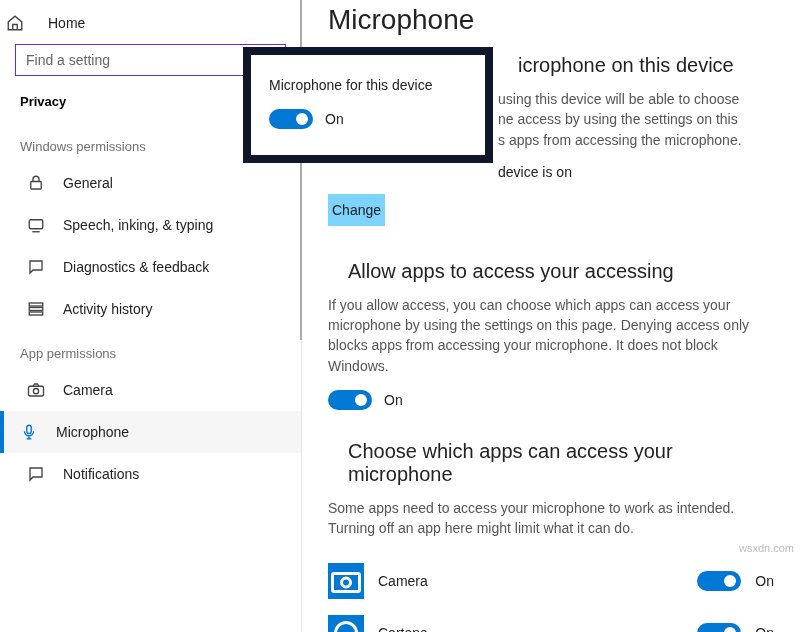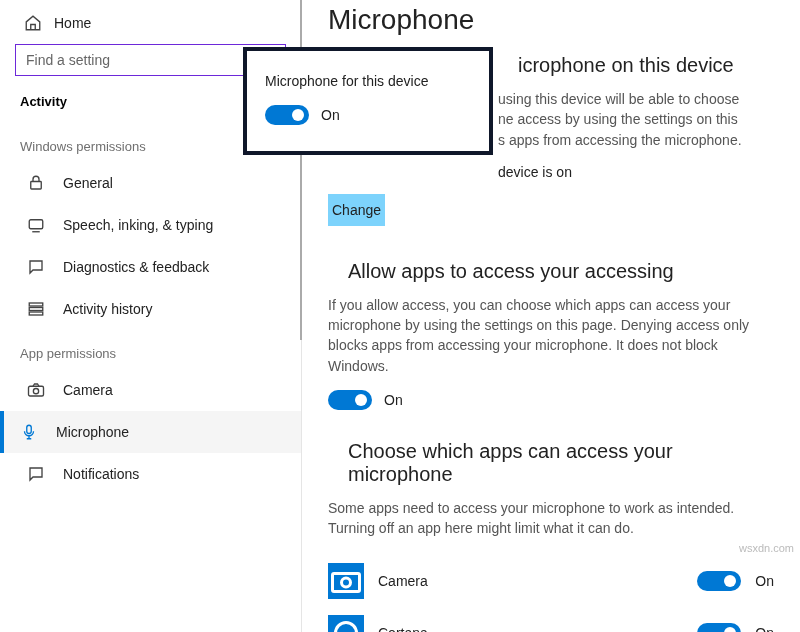--- a/index.html
+++ b/index.html
@@ -1,18 +1,18 @@
 <!DOCTYPE html>
 <html><head>
 <meta charset="utf-8">
 <style>
 * { margin: 0; padding: 0; box-sizing: border-box; font-family: "Segoe UI", Arial, sans-serif; }
 body { width: 800px; height: 632px; background: #fff; display: flex; overflow: hidden; position: relative; }
 .sidebar { width: 302px; height: 100%; background: #fff; border-right: 1px solid #e5e5e5; padding: 8px 0; overflow-y: auto; }
-.home-row { display: flex; align-items: center; padding: 6px 20px 10px 24px; gap: 12px; cursor: pointer; }
+.home-row { display: flex; align-items: center; padding: 6px 20px 10px 6px; gap: 24px; cursor: pointer; }
 .home-row .icon { width: 18px; height: 18px; display: flex; align-items: center; justify-content: center; }
 .home-label { font-size: 14px; color: #222; }
 .search-box { margin: 2px 15px 18px 15px; }
 .search-box input { width: 100%; height: 32px; border: 1px solid #6d28d9; padding: 0 10px; font-size: 14px; color: #666; background: #fff; }
 .search-box input::placeholder { color: #666; }
 .category-title { font-size: 13px; font-weight: 600; color: #000; padding: 0 20px 14px 20px; }
 .section-header { font-size: 13px; color: #6f6f6f; padding: 16px 20px 8px 20px; }
 .nav-item { display: flex; align-items: center; padding: 12px 27px; gap: 18px; cursor: pointer; font-size: 14px; color: #222; }
 .nav-item.active { border-left: 4px solid #0078d4; padding-left: 16px; background: #f5f5f5; }
 .nav-item .icon { width: 18px; height: 18px; display: flex; align-items: center; justify-content: center; color: #444; flex-shrink: 0; }
@@ -23,21 +23,21 @@
 .status-line { font-size: 14px; color: #222; margin-bottom: 14px; }
 .change-btn { background: #7dd3fc; border: none; padding: 8px 4px; font-size: 14px; color: #222; cursor: pointer; margin-bottom: 34px; }
 .toggle-row { display: flex; align-items: center; gap: 12px; margin-bottom: 30px; }
 .toggle { width: 44px; height: 20px; background: #0078d4; border-radius: 10px; position: relative; cursor: pointer; flex-shrink: 0; }
 .toggle .knob { position: absolute; width: 12px; height: 12px; background: #fff; border-radius: 50%; top: 4px; right: 5px; }
 .toggle-label { font-size: 14px; color: #222; }
 .app-list { margin-top: 16px; }
 .app-row { display: flex; align-items: center; gap: 14px; padding: 8px 0; }
 .app-icon { width: 36px; height: 36px; background: #0078d4; display: flex; align-items: center; justify-content: center; color: #fff; flex-shrink: 0; }
 .app-name { font-size: 14px; color: #222; flex: 1; }
-.popup { position: absolute; left: 243px; top: 47px; width: 250px; background: #fff; border: 4px solid #0f172a; padding: 22px 18px 26px 18px; z-index: 10; }
+.popup { position: absolute; left: 243px; top: 47px; width: 250px; background: #fff; border: 8px solid #0f172a; padding: 22px 18px 26px 18px; z-index: 10; }
 .popup-title { font-size: 14px; color: #222; margin-bottom: 16px; }
 .scroll-indicator { position: absolute; left: 300px; top: 0; width: 2px; height: 340px; background: #aaa; }
 .watermark { position: absolute; right: 6px; bottom: 78px; font-size: 11px; color: #bbb; }
 svg { width: 100%; height: 100%; }
 </style>
 </head>
 <body>
 
 <div class="sidebar">
   <div class="home-row">
@@ -47,21 +47,21 @@
           <path d="M9 21v-7h6v7"></path>
         </svg>
     </span>
     <span class="home-label">Home</span>
   </div>
 
   <div class="search-box">
     <input type="text" placeholder="Find a setting" style="">
   </div>
 
-  <div class="category-title">Activity</div>
+  <div class="category-title">Privacy</div>
 
   <div class="section-header">Windows permissions</div>
 
   <div class="nav-item">
     <span class="icon">
       <svg viewBox="0 0 24 24" fill="none" stroke="#444" stroke-width="1.8">
           <rect x="5" y="10" width="14" height="10" rx="1"></rect>
           <path d="M8 10V7a4 4 0 0 1 8 0v3"></path>
         </svg>
     </span>

